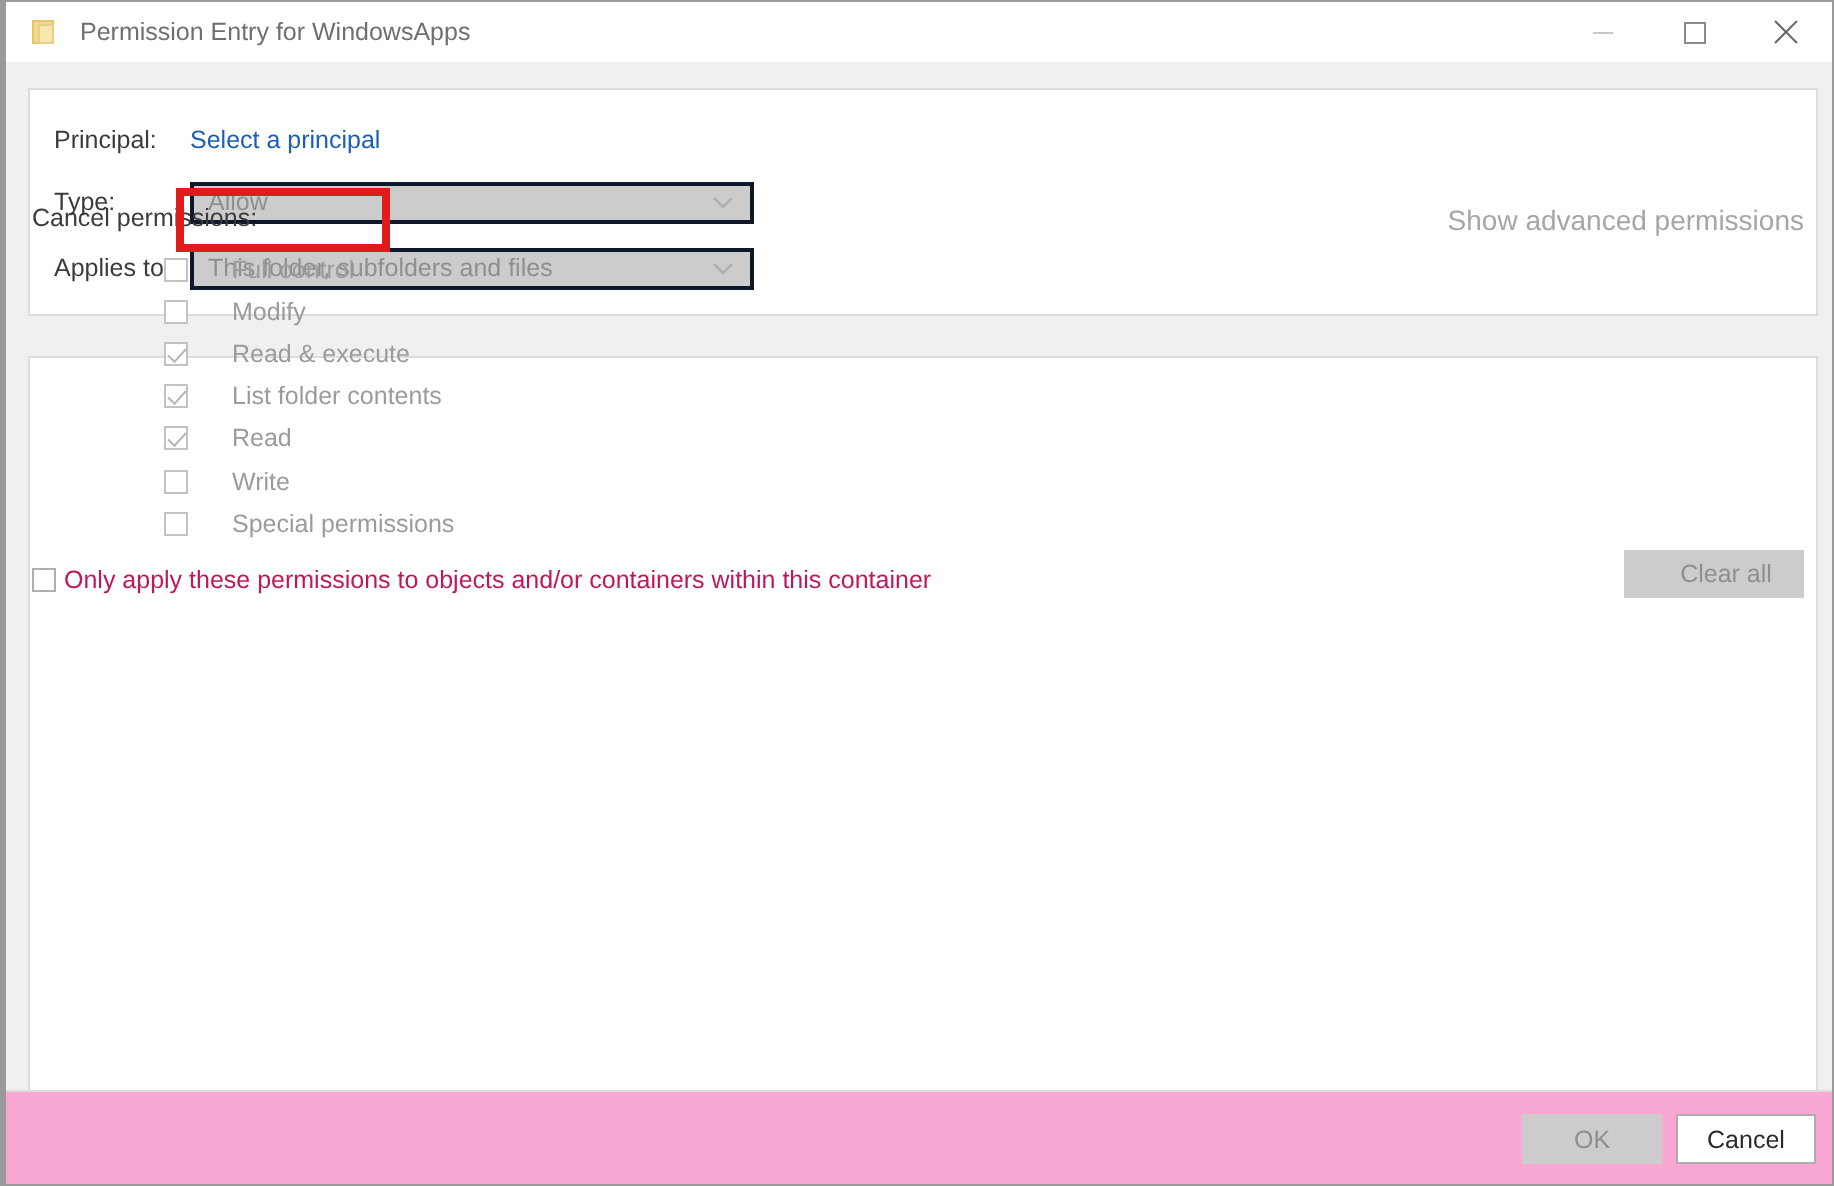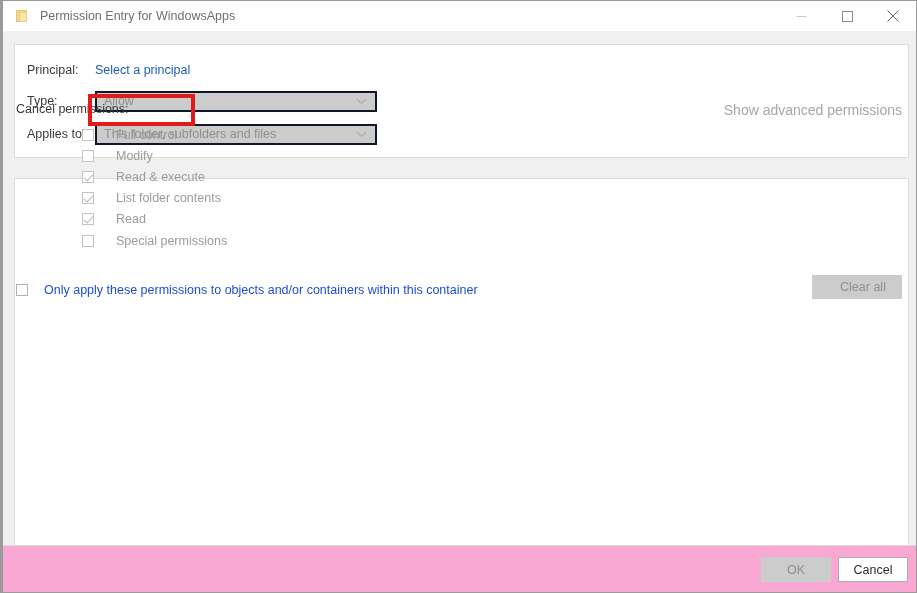--- a/index.html
+++ b/index.html
@@ -270,22 +270,22 @@
   
   .only-apply {
     position: absolute;
     left: 13px;
     top: 240px;
     display: flex;
     align-items: center;
   }
   .only-apply .cb-label {
     font-size: 12.5px;
-    color: #1d4ed8;
-    margin-left: 16px;
+    color: #be185d;
+    margin-left: 4px;
     white-space: nowrap;
   }
 
   
   .btn {
     font-family: "Liberation Sans", sans-serif;
     font-size: 12.5px;
     box-sizing: border-box;
     display: flex;
     align-items: center;
@@ -430,20 +430,24 @@
       <div class="perm-item">
         <div class="cb checked"></div>
         <div class="cb-label">List folder contents</div>
       </div>
 
       <div class="perm-item">
         <div class="cb checked"></div>
         <div class="cb-label">Read</div>
       </div>
 
+      <div class="perm-item">
+        <div class="cb"></div>
+        <div class="cb-label">Write</div>
+      </div>
 
       <div class="perm-item">
         <div class="cb"></div>
         <div class="cb-label">Special permissions</div>
       </div>
 
     </div>
 
     <div class="only-apply">
       <div class="cb enabled"></div>

